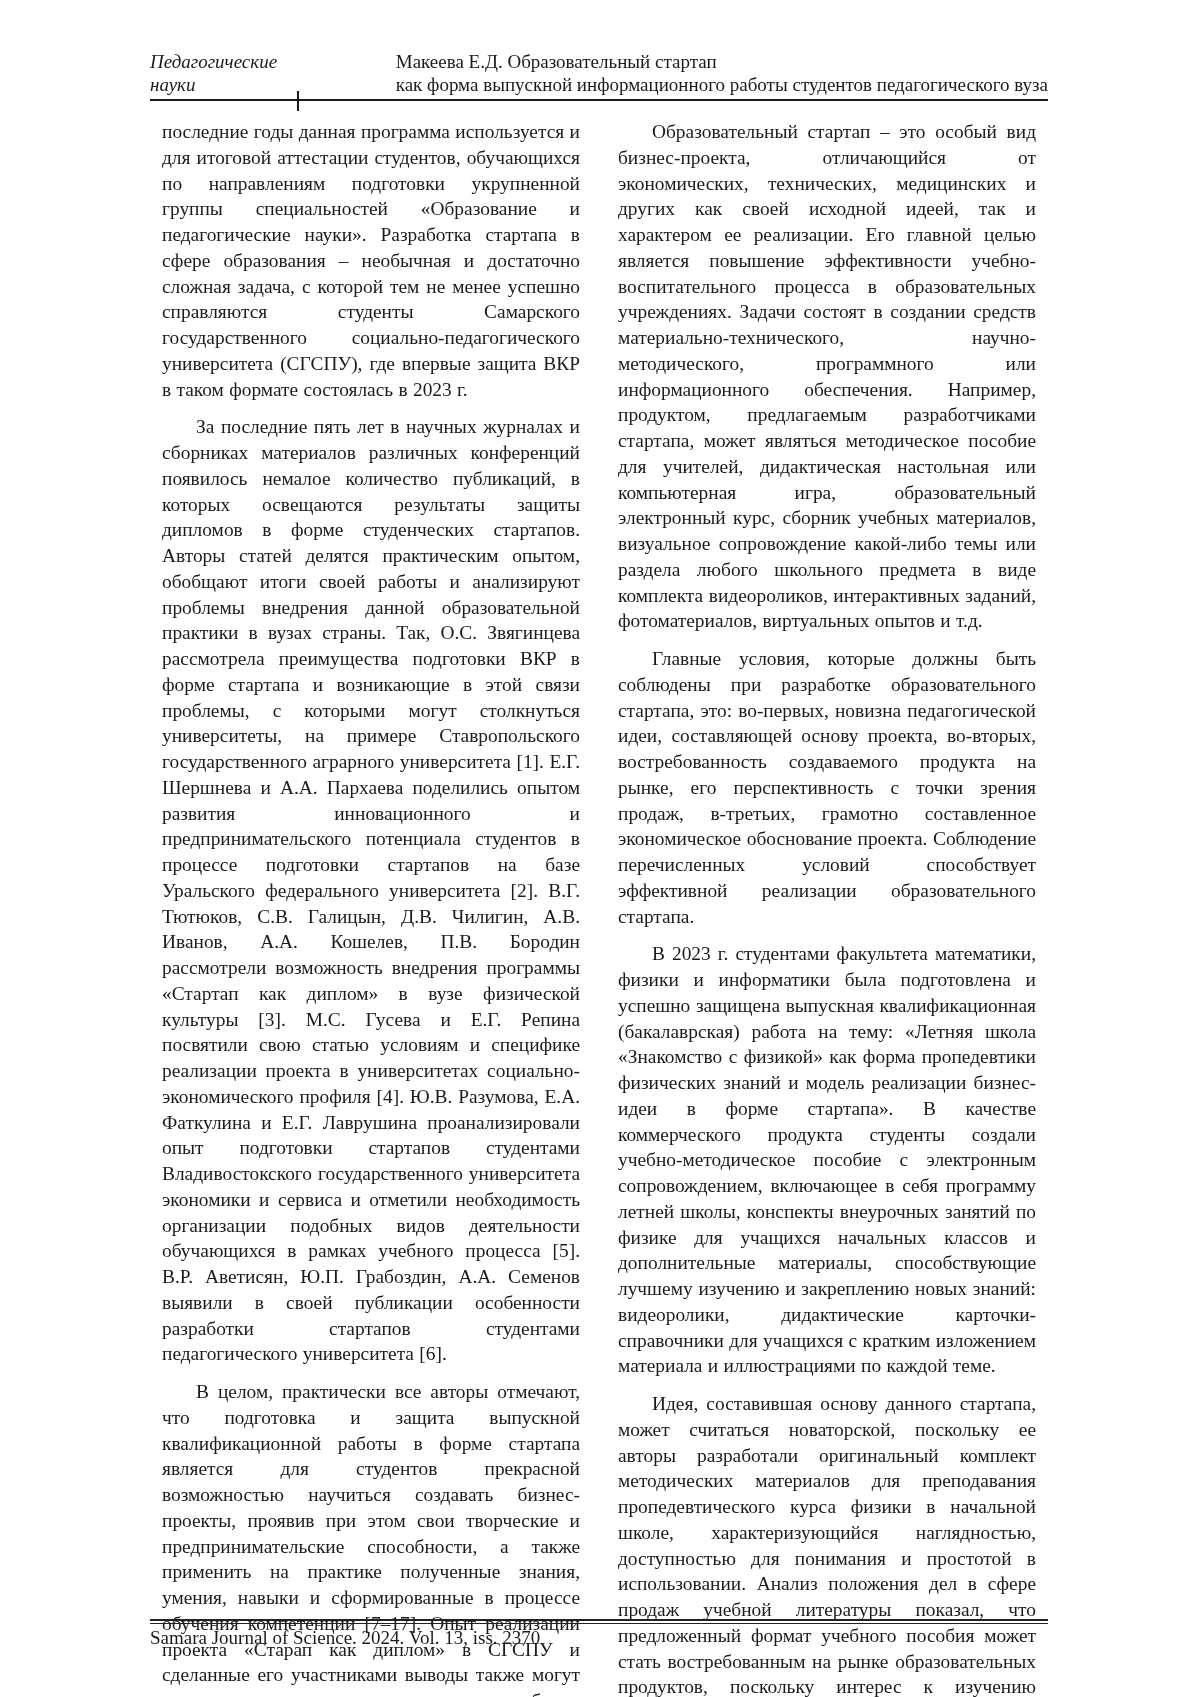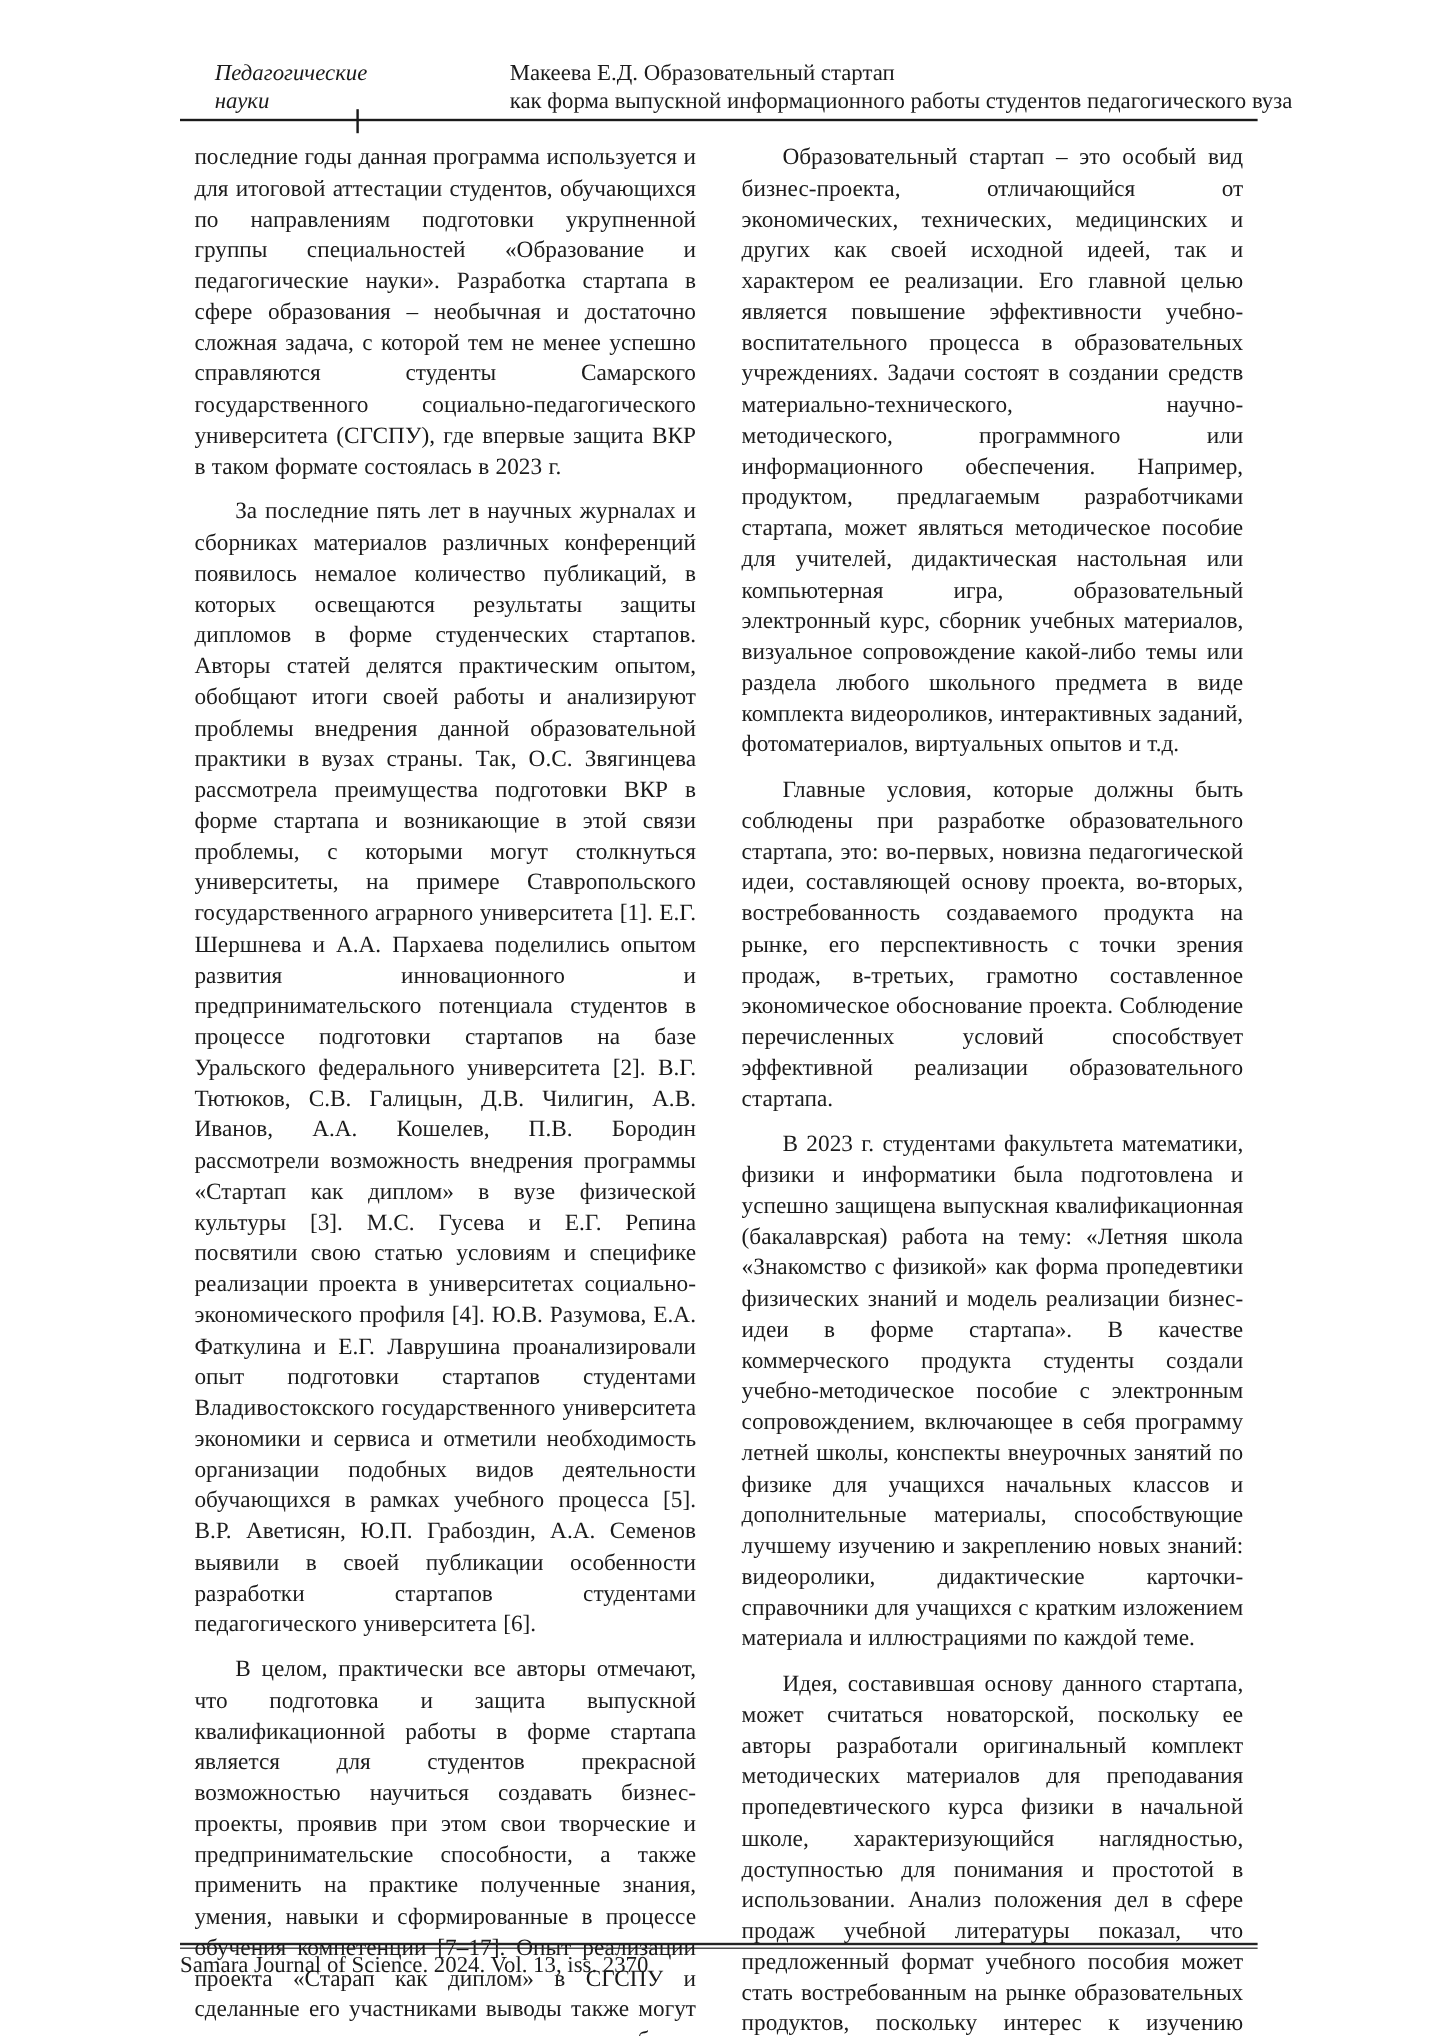--- a/index.html
+++ b/index.html
@@ -20,21 +20,20 @@
   .hdr {
     position: absolute;
     left: 150px;
     top: 50px;
     width: 898px;
     display: flex;
     justify-content: space-between;
     align-items: flex-start;
     font-size: 19px;
     line-height: 23px;
-    margin-left: 29px;
   }
   .hdr-left { font-style: italic; text-align: left; }
   .hdr-right { }
   .hdr-rule {
     position: absolute;
     left: 150px;
     top: 99px;
     width: 898px;
     height: 0;
     border-top: 2.5px solid #1a1a1a;

